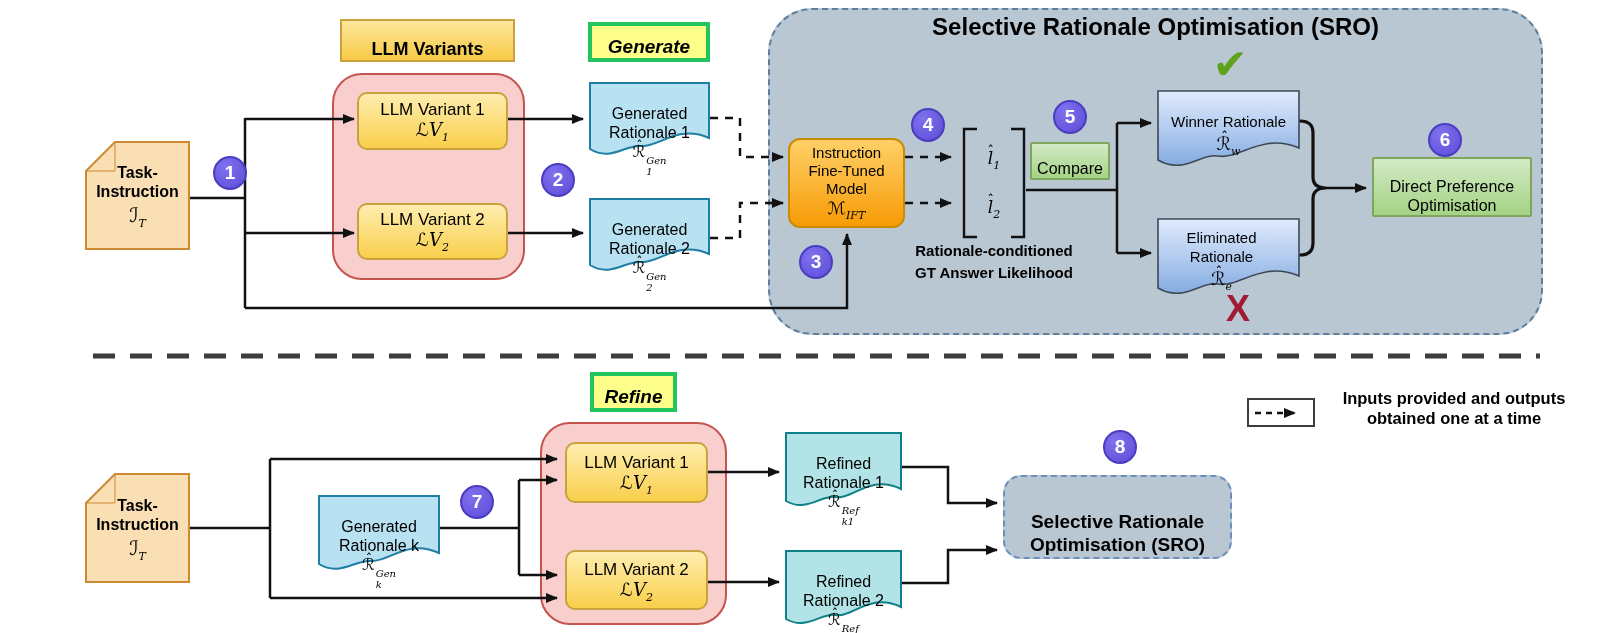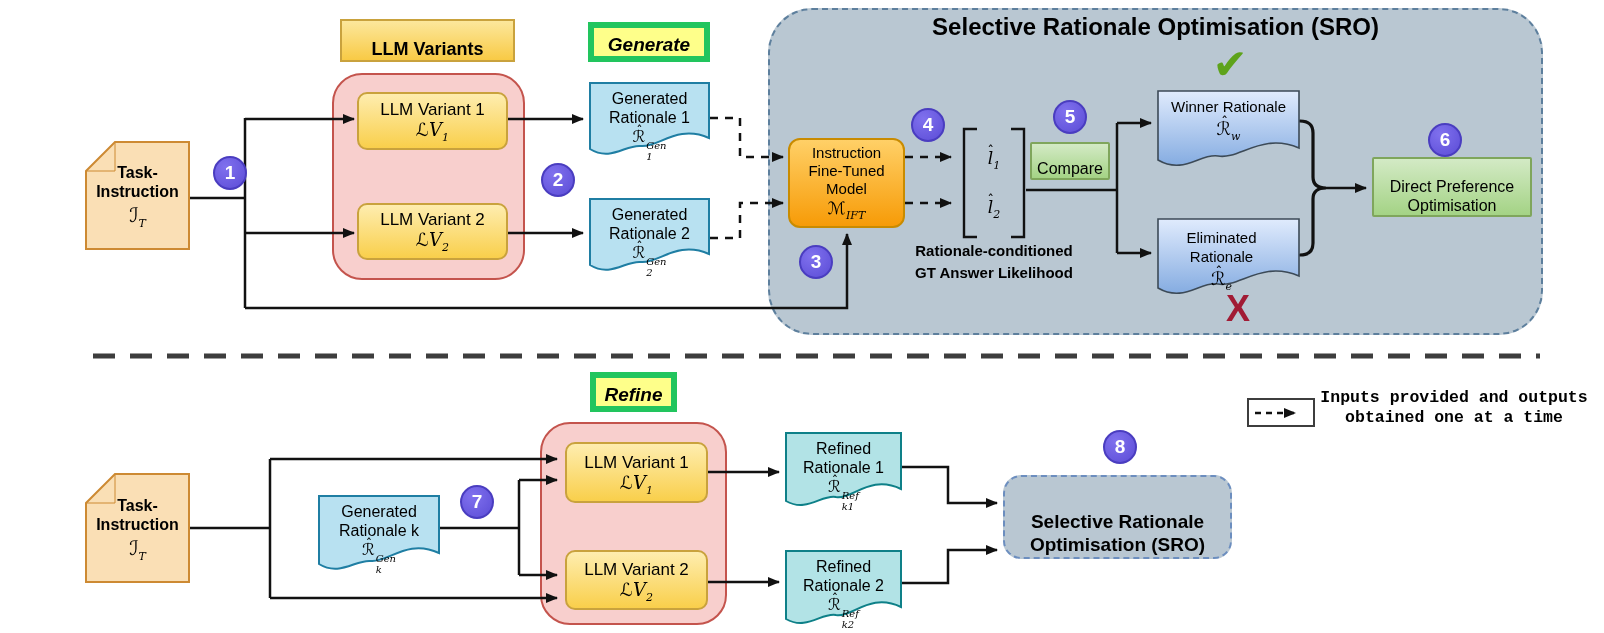--- a/index.html
+++ b/index.html
@@ -11,47 +11,47 @@
   
   .sro-container{background:#b9c7d2;border:2px dashed #5d7f9d;border-radius:44px;z-index:1;}
   .sro-box2{background:#b9c7d2;border:2px dashed #6c8ebf;border-radius:18px;z-index:3;
             font-weight:bold;font-size:19px;line-height:1.25;}
   .pink{background:#f8cfcd;border:2px solid #c4544d;border-radius:30px;z-index:2;}
   
   .ybox{background:linear-gradient(180deg,#feedaf 0%,#f9cf4b 100%);border:2px solid #c9a23d;
         border-radius:10px;z-index:4;font-size:17px;}
   .ytitle{background:linear-gradient(180deg,#fce79c,#f8ca45);border:2px solid #c9a23d;
           font-weight:bold;font-size:18px;z-index:4;}
-  .phase{background:#feff8a;border:6px solid #22c55e;font-weight:bold;font-style:italic;
+  .phase{background:#feff8a;border:4px solid #22c55e;font-weight:bold;font-style:italic;
          font-size:19px;z-index:4;}
   .mift{background:linear-gradient(180deg,#ffd067,#f79b07);border:2px solid #c98b00;
         border-radius:12px;z-index:4;font-size:15px;line-height:18px;}
   .green{background:linear-gradient(180deg,#d3eac5,#a4d385);border:2px solid #7fa65c;
          border-radius:2px;z-index:4;font-size:16px;}
   .note-text{z-index:5;font-weight:bold;font-size:17px;line-height:21px;}
   
   .badge{position:absolute;width:34px;height:34px;border-radius:50%;z-index:6;
          background:radial-gradient(circle at 35% 30%,#8071ee,#5b4cd6);border:2px solid #4a3dc0;
          color:#fff;font-weight:bold;font-size:19px;display:flex;align-items:center;
          justify-content:center;box-sizing:border-box;}
   
   .doc{position:absolute;z-index:4;}
   .doc svg{position:absolute;left:0;top:0;}
-  .doc-text{position:relative;text-align:center;padding-top:7px;font-size:16px;line-height:19px;z-index:5;}
+  .doc-text{position:relative;text-align:center;padding-top:22px;font-size:16px;line-height:19px;z-index:5;}
   .fs15{font-size:15px;}
   
   .math{font-family:"DejaVu Serif","DejaVu Sans",serif;font-style:italic;font-size:18px;line-height:20px;}
   .hatted{position:relative;display:inline-block;}
   .hatted::after{content:"ˆ";position:absolute;left:55%;top:-0.5em;transform:translateX(-50%);
                  font-size:0.8em;font-style:normal;font-family:"DejaVu Sans",sans-serif;}
   .ss{display:inline-flex;flex-direction:column;align-items:flex-start;font-size:10px;
       line-height:11px;vertical-align:-7px;margin-left:1px;}
   .msub{font-size:11px;vertical-align:-5px;}
   .caption{position:absolute;z-index:5;font-weight:bold;font-size:15px;line-height:22px;text-align:center;}
-  .legend-text{position:absolute;z-index:5;font-weight:bold;font-size:16.5px;line-height:20px;text-align:center;font-family:Liberation Mono, monospace;}
+  .legend-text{position:absolute;z-index:5;font-weight:bold;font-size:16.5px;line-height:20px;text-align:center;}
   .mark{position:absolute;z-index:6;text-align:center;}
   .connectors{position:absolute;left:0;top:0;z-index:3;pointer-events:none;}
   .sro-title{position:absolute;z-index:4;font-weight:bold;font-size:24px;text-align:center;}
 </style>
 </head>
 <body>
 
 <div class="canvas">
 
   <div class="abs sro-container" style="left:768px;top:8px;width:775px;height:327px;"></div>

